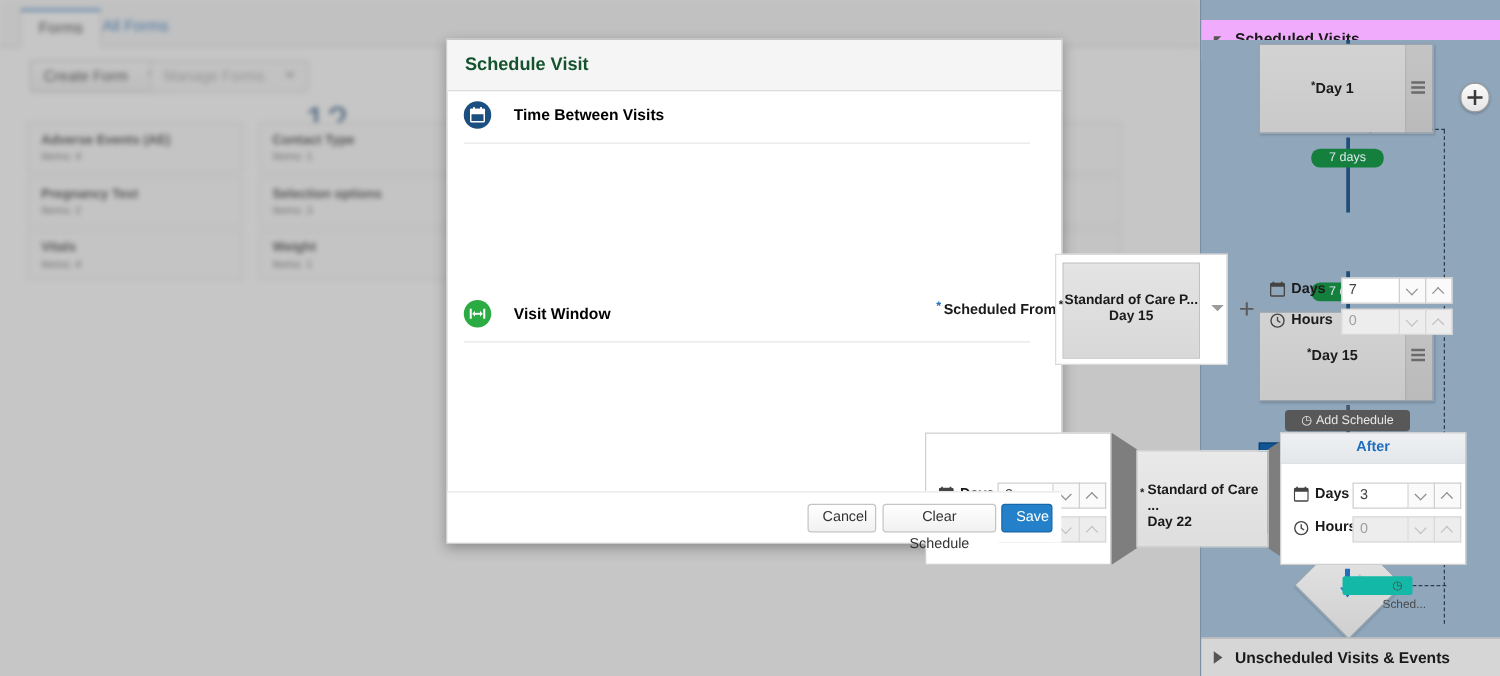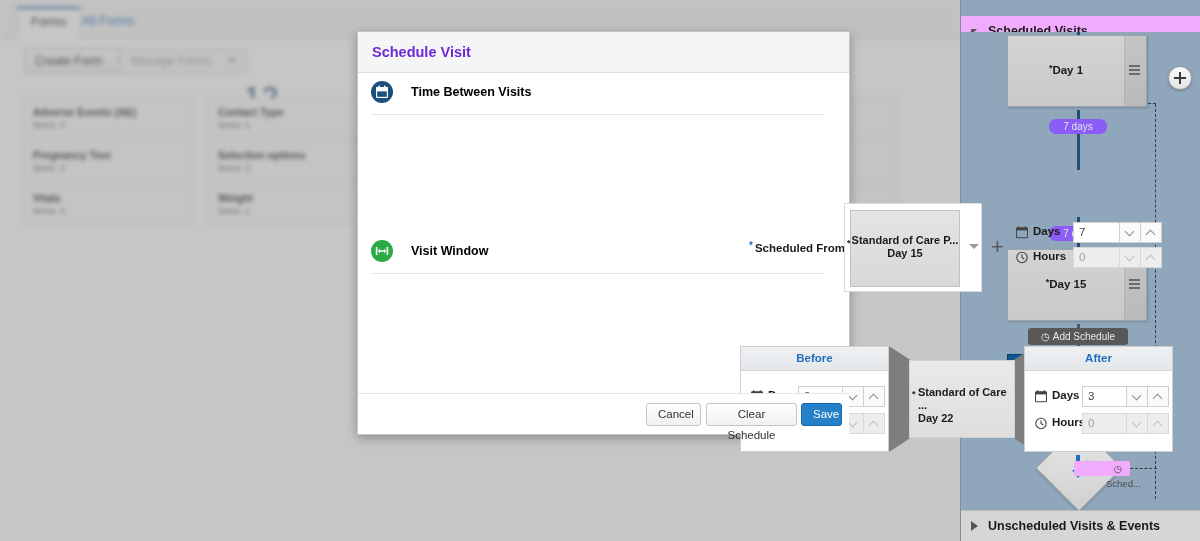--- a/index.html
+++ b/index.html
@@ -146,21 +146,21 @@
   .node.selected {
     background: #0f5493; border-color: #0b3f70;
   }
   .node.selected .label { color: #dbe6ef; }
   .node.selected .label .ast { color: #dbe6ef; }
   .node.selected .grip-col { background: rgba(255,255,255,0.07); }
   .node.selected .grip i { background: #9fc2de; }
 
   .gap-badge {
     position: absolute; height: 15px; line-height: 15px;
-    background: #8b5cf6; color: #dfe8f0; font-size: 10px;
+    background: #15803d; color: #dfe8f0; font-size: 10px;
     border-radius: 7px; text-align: center; width: 58px; left: 88px;
   }
   .add-schedule {
     position: absolute; left: 67px; width: 100px; height: 17px;
     line-height: 17px; background: #585858; color: #e8e8e8;
     font-size: 10px; border-radius: 3px; text-align: center;
   }
   .add-schedule .clk { margin-right: 3px; }
 
   .plus-btn {
@@ -196,21 +196,21 @@
     position: absolute; left: 87px; top: 405px; width: 62px; height: 62px;
     background: linear-gradient(135deg,#e8e8e8,#cfcfcf);
     border: 1px solid #9aa5ae; transform: rotate(45deg);
     box-shadow: 1px 1px 2px rgba(0,0,0,0.15);
   }
   .diamond-ico {
     position: absolute; left: 104px; top: 420px; width: 30px; height: 30px;
   }
   .sched-badge {
     position: absolute; left: 113px; top: 429px; width: 56px; height: 15px;
-    line-height: 15px; background: #f0abfc; color: #4a4a4a;
+    line-height: 15px; background: #14b8a6; color: #4a4a4a;
     font-size: 9.5px; text-align: center; border-radius: 2px; padding-left: 32px;
   }
 
   .collapse-handle {
     position: absolute; left: 951px; top: 259px; width: 10px; height: 32px;
     background: #1f5fa9; border-radius: 1px;
   }
   .collapse-handle .chev {
     position: absolute; left: 3px; top: 11px; width: 0; height: 0;
     border-left: 4px solid #cfe0f2;
@@ -222,21 +222,21 @@
     position: absolute; left: 357px; top: 31px; width: 493px; height: 404px;
     background: #ffffff; border: 1px solid #c6c6c6;
     box-shadow: 0 3px 10px rgba(0,0,0,0.30);
   }
   .modal-head {
     position: absolute; left: 0; top: 0; width: 100%; height: 41px;
     background: #f5f5f5; border-bottom: 1px solid #dcdcdc;
   }
   .modal-title {
     position: absolute; left: 14px; top: 12px; font-size: 14.5px;
-    color: #6d28d9; font-weight: bold;
+    color: #14532d; font-weight: bold;
   }
   .modal-body { position: absolute; left: 0; top: 41px; width: 100%; height: 322px; }
 
   .sec-head { position: absolute; left: 13px; width: 440px; height: 30px; }
   .sec-ico {
     position: absolute; left: 0; top: 0; width: 22px; height: 22px;
     border-radius: 50%;
   }
   .sec-ico.blue { background: #1a4f80; }
   .sec-ico.green { background: #2aab43; }
@@ -581,21 +581,20 @@
             <rect x="3.2" y="6.3" width="7.6" height="1.5" fill="#ffffff"></rect>
             <path d="M5 4.6 L3 7 L5 9.4 Z" fill="#ffffff"></path>
             <path d="M9 4.6 L11 7 L9 9.4 Z" fill="#ffffff"></path>
           </svg>
         </div>
         <div class="sec-title">Visit Window</div>
       </div>
       <div class="sec-rule" style="top:200px;"></div>
 
       <div class="vw-panel" id="vw-before">
-        <div class="vw-panel-head">Before</div>
         <div class="stepper-row" style="left:10px;top:39px;width:135px;">
           <div class="st-ico">
             <svg width="12" height="13" viewBox="0 0 12 13">
               <rect x="0.5" y="1.8" width="11" height="10" rx="1" fill="none" stroke="#444" stroke-width="1.1"></rect>
               <rect x="0.5" y="1.8" width="11" height="2.6" fill="#444"></rect>
               <rect x="2" y="0.3" width="1.3" height="2.4" fill="#444"></rect>
               <rect x="8.7" y="0.3" width="1.3" height="2.4" fill="#444"></rect>
             </svg>
           </div>
           <div class="st-lbl">Days</div>

